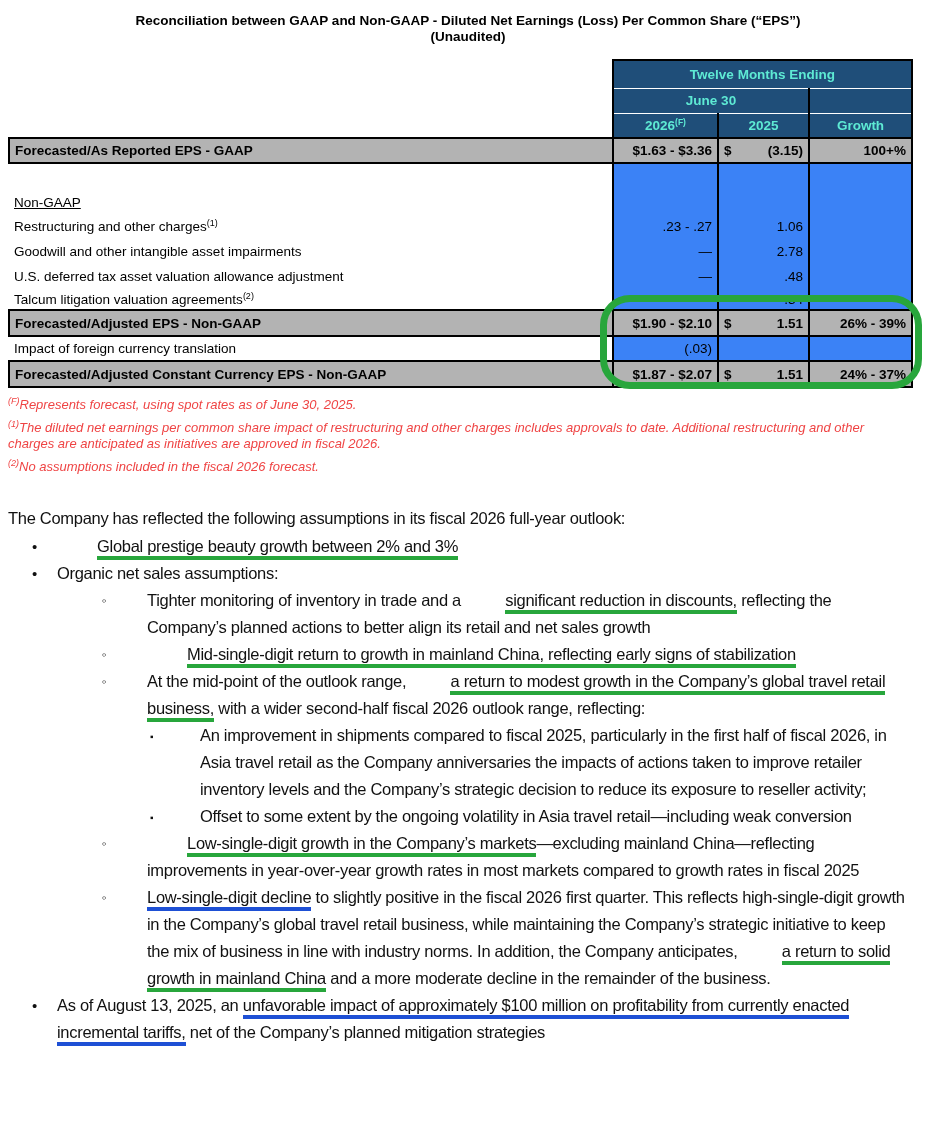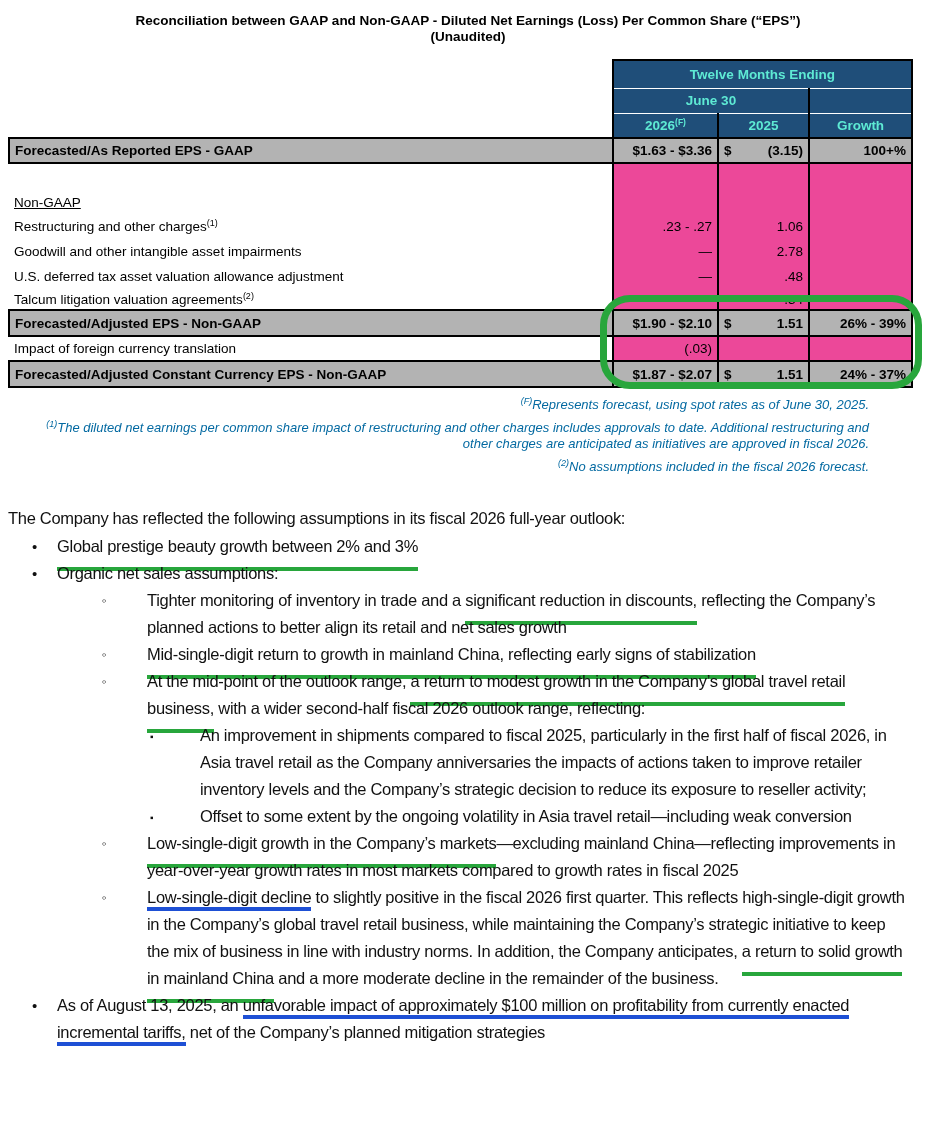--- a/index.html
+++ b/index.html
@@ -32,57 +32,57 @@
   col.c-2026{width:105px;}
   col.c-2025{width:91px;}
   col.c-growth{width:103px;}
   tr.h28{height:28px;} tr.h25{height:25px;} tr.h23{height:23px;} tr.h21{height:21px;} tr.h26{height:26px;}
   td.navy{
     background:var(--navy);color:#5eead4;font-weight:bold;text-align:center;
     border-left:2px solid #000;border-right:2px solid #000;
     border-top:1.5px solid #fff;border-bottom:1.5px solid #fff;
   }
   tr.hdr-top td.navy{border-top:2px solid #000;}
-  td.vcell{border-left:2px solid #000;border-right:2px solid #000;background:#ec4899;}
+  td.vcell{border-left:2px solid #000;border-right:2px solid #000;background:#3b82f6;}
   td.lbl{text-align:left;padding-left:7px;margin-top:39px;}
   td.num{text-align:right;padding-right:6px;}
   tr.gray td{
     background:var(--gray);font-weight:bold;
     border-top:2px solid #000;border-bottom:2px solid #000;
   }
   tr.gray td.lbl{border-left:2px solid #000;}
   .dv{display:flex;justify-content:space-between;align-items:baseline;}
   .lbl-underline{text-decoration:underline;}
   sup.fnref{font-size:9px;vertical-align:super;line-height:0;}
   td.navy sup.fnref{font-size:8.5px;}
   
   .oval{
     position:absolute;left:600px;top:295px;width:322px;height:94px;
     border:7px solid var(--green);border-radius:30px;
     pointer-events:none;
   }
   
-  .footnotes{margin:9px 60px 0 20px;font-size:13px;font-style:italic;color:#0369a1;line-height:16px;text-align:right;}
+  .footnotes{margin:9px 60px 0 8px;font-size:13px;font-style:italic;color:#ef4444;line-height:16px;}
   .fn{margin-bottom:7px;}
   .fn sup{font-size:9px;vertical-align:super;line-height:0;}
   
   .body{
     margin:30px 24px 0 8px;
     font-size:16.5px;letter-spacing:-0.3px;line-height:27px;color:#111;
   }
   .intro{margin-bottom:1px;}
   .li{position:relative;}
   .li .mk{position:absolute;top:0;}
   .li.l1{padding-left:49px;}
   .li.l1 .mk{left:24px;font-size:15px;}
   .li.l2{padding-left:139px;}
   .li.l2 .mk{left:94px;font-size:13px;}
   .li.l3{padding-left:192px;}
   .li.l3 .mk{left:142px;font-size:10px;top:1px;}
-  .u-green{border-bottom:4.5px solid var(--green);padding-bottom:12px;}
+  .u-green{border-bottom:4.5px solid var(--green);padding-bottom:1px;margin-left:40px;}
   .u-blue{border-bottom:4.5px solid var(--blue);padding-bottom:1px;text-align:right;}
 </style>
 </head>
 <body>
 
 <div class="page">
 
   <div class="title">
     <div>Reconciliation between GAAP and Non-GAAP - Diluted Net Earnings (Loss) Per Common Share (“EPS”)</div>
     <div>(Unaudited)</div>

